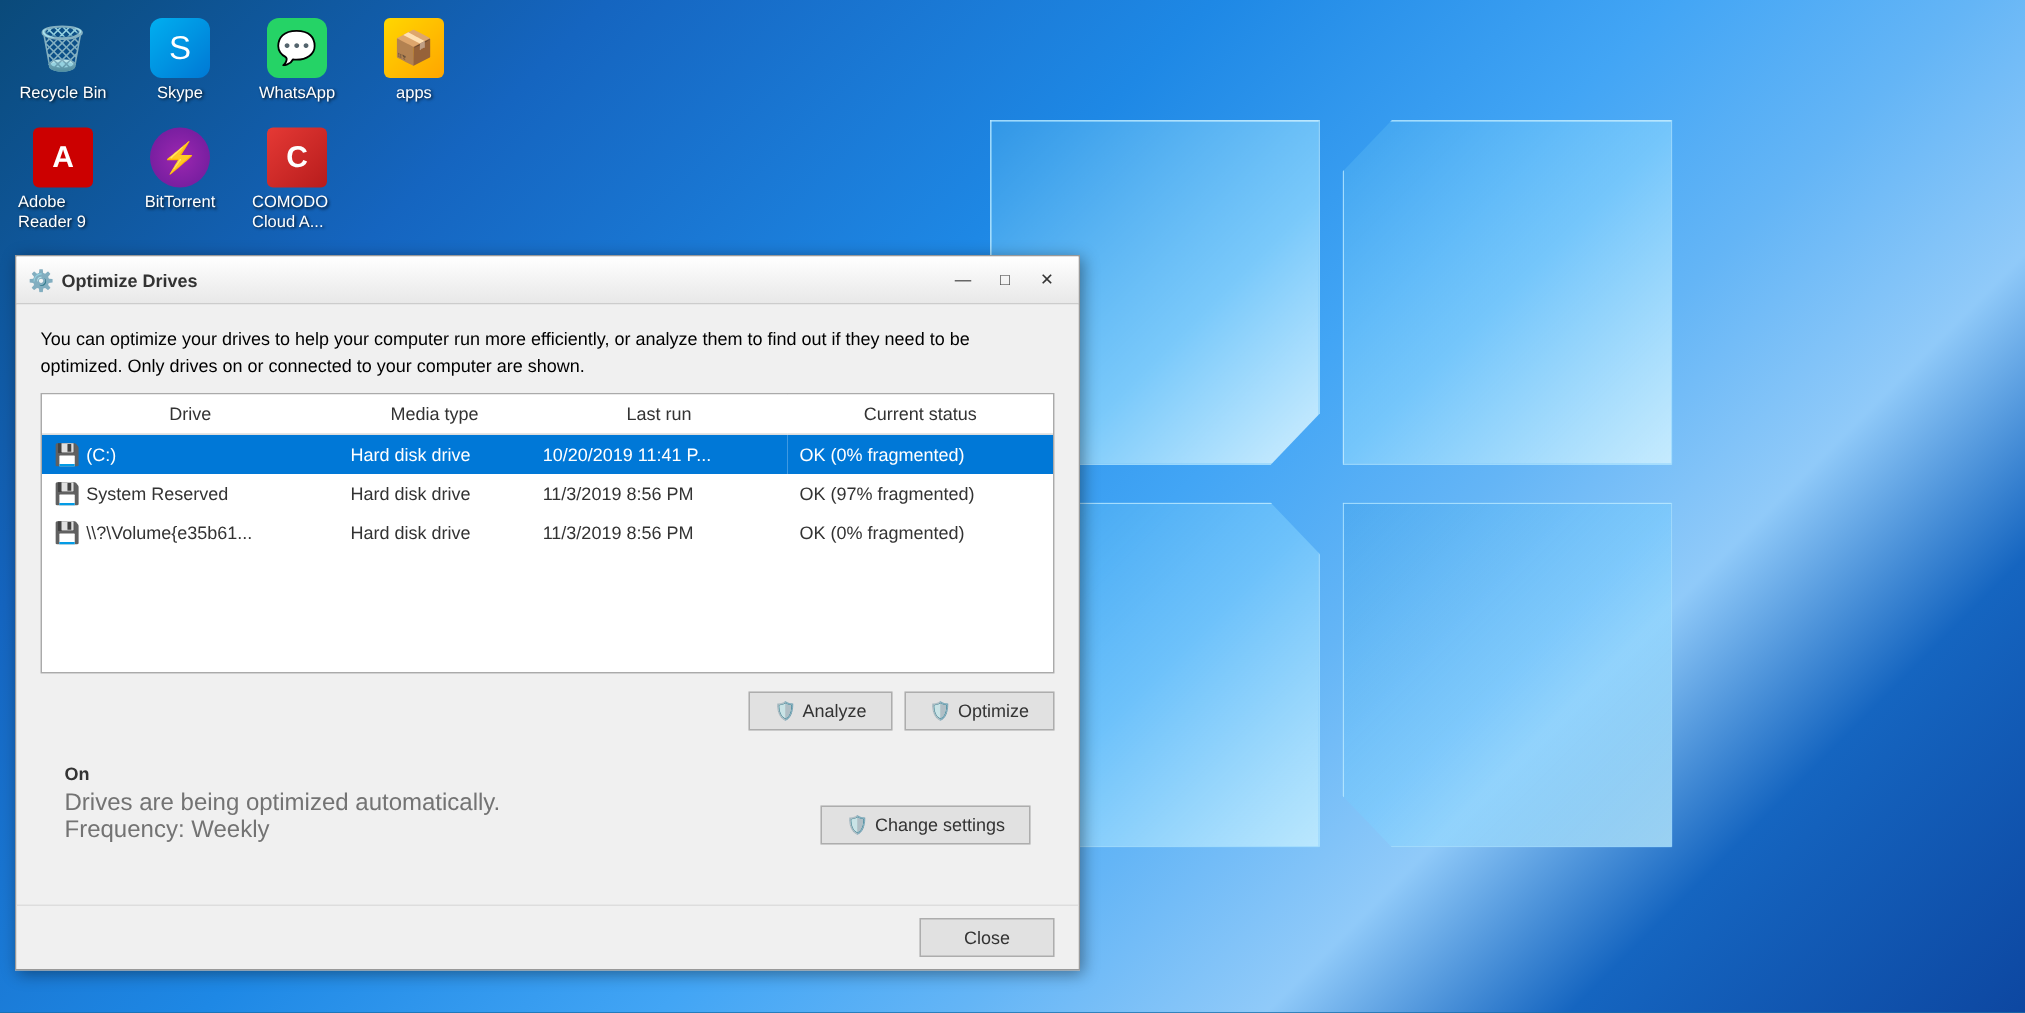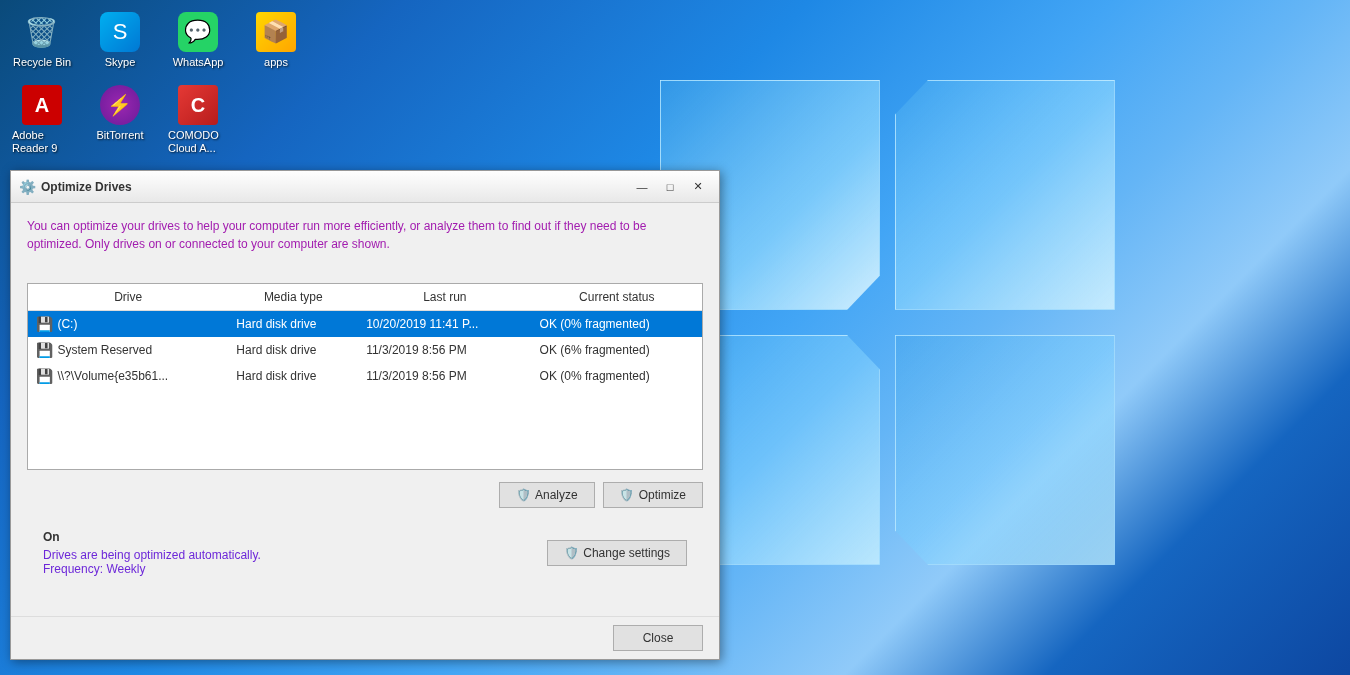--- a/index.html
+++ b/index.html
@@ -167,23 +167,23 @@
       color: #333;
     }
 
     .window-body {
       padding: 14px 16px;
       background: #f0f0f0;
     }
 
     .description-text {
       font-size: 12px;
-      color: #a21caf;
+      color: #000000;
       line-height: 1.5;
-      margin-bottom: 30px;
+      margin-bottom: 9px;
     }
 
     .section-label {
       font-size: 12px;
       color: #333;
       margin-bottom: 6px;
       display: flex;
       align-items: center;
       gap: 8px;
     }
@@ -276,34 +276,34 @@
       margin-bottom: 12px;
     }
 
     .sched-content {
       padding: 8px 16px;
     }
 
     .sched-header {
       display: flex;
       justify-content: space-between;
-      align-items: center;
+      align-items: flex-end;
       margin-bottom: 6px;
     }
 
     .sched-on {
       font-size: 12px;
       font-weight: bold;
       color: #333;
       margin-bottom: 4px;
     }
 
     .sched-detail {
-      font-size: 12px;
-      color: #6d28d9;
+      font-size: 16px;
+      color: #737373;
     }
 
     
     .bottom-bar {
       padding: 8px 16px;
       background: #f0f0f0;
       border-top: 1px solid #ddd;
       display: flex;
       justify-content: flex-end;
     }
@@ -400,21 +400,21 @@
             </tr>
             <tr>
               <td>
                 <div class="drive-icon-cell">
                   <span class="hdd-icon">💾</span>
                   <span>System Reserved</span>
                 </div>
               </td>
               <td>Hard disk drive</td>
               <td>11/3/2019 8:56 PM</td>
-              <td>OK (6% fragmented)</td>
+              <td>OK (97% fragmented)</td>
             </tr>
             <tr>
               <td>
                 <div class="drive-icon-cell">
                   <span class="hdd-icon">💾</span>
                   <span>\\?\Volume{e35b61...</span>
                 </div>
               </td>
               <td>Hard disk drive</td>
               <td>11/3/2019 8:56 PM</td>

